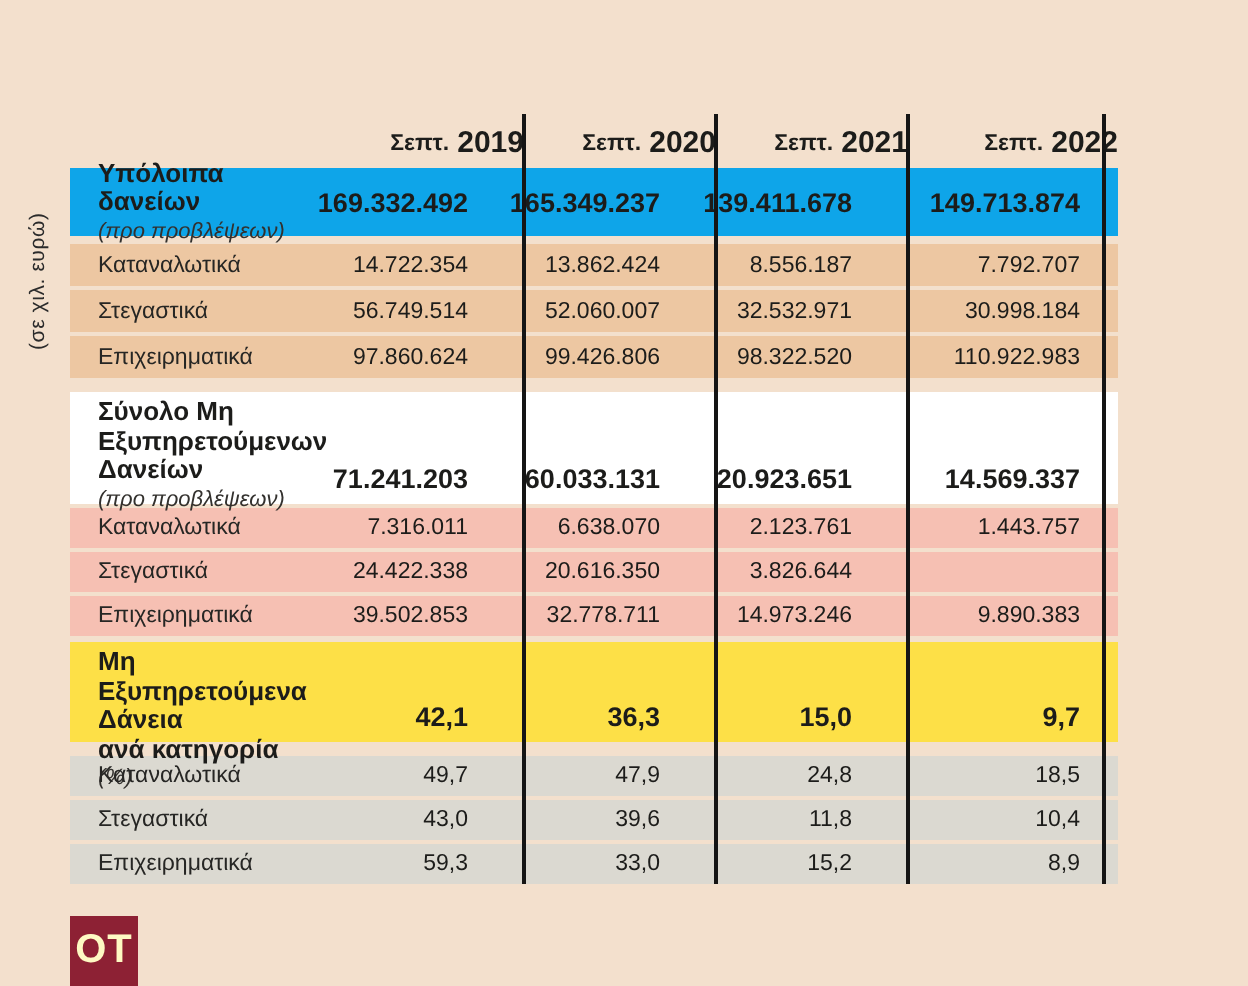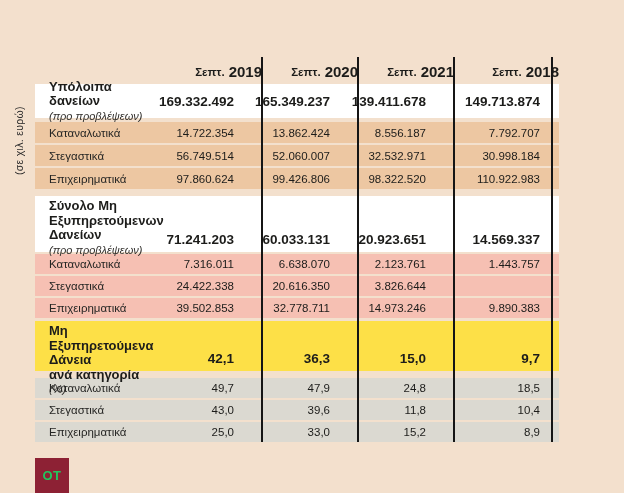--- a/index.html
+++ b/index.html
@@ -37,38 +37,38 @@
   .c4.cv{padding-right:19px;}
   
   .year-row{height:27px;}
   .yc{display:flex;align-items:baseline;justify-content:flex-end;gap:4px;padding-bottom:3px;align-items:flex-end;}
   .yc .month{font-size:11.5px;font-weight:700;padding-bottom:1px;}
   .yc .year{font-size:15px;font-weight:700;line-height:15px;}
   
   .sech .cv{font-weight:700;font-size:13.5px;}
   .sec-title{font-size:13px;font-weight:700;line-height:14.5px;white-space:pre-line;}
   .sec-note{font-size:11px;line-height:13px;margin-top:1px;color:#33312e;font-style:italic;}
-  .s1{background:#ffffff;height:34px;}
+  .s1{background:#0ea5e9;height:34px;}
   .s1 .c0{display:flex;flex-direction:column;justify-content:center;}
   .s2{background:#ffffff;height:56px;}
   .s3{background:#fde047;height:50px;}
   .s2 .c0,.s3 .c0{padding-top:3px;}
   .s2 .cv,.s3 .cv{align-items:flex-end;padding-bottom:5px;}
   
   .sub{height:21px;}
   .sub .c0{display:flex;align-items:center;font-size:11.5px;color:#262624;}
   .sub .cv{font-size:11.5px;}
   .s1sub{background:#edc7a2;}
   .s2sub{background:#f6c0b3;height:20px;}
   .s3sub{background:#dbd9d1;height:20px;}
   .mt2{margin-top:2px}.mt3{margin-top:3px}.mt4{margin-top:4px}.mt7{margin-top:7px}
   
   .logo{
     position:absolute;left:35px;top:458px;width:34px;height:35px;
-    background:#8d2134;color:#22c55e;font-weight:700;font-size:13px;
+    background:#8d2134;color:#fef9c3;font-weight:700;font-size:20px;
     display:flex;align-items:center;justify-content:center;letter-spacing:.5px;
   }
 </style>
 </head>
 <body>
 
 <div class="stage">
 
   <div class="unit-label">(σε χιλ. ευρώ)</div>
 
@@ -87,21 +87,21 @@
       <div class="cell c2 yc">
         <span class="month">Σεπτ.</span>
         <span class="year">2020</span>
       </div>
       <div class="cell c3 yc">
         <span class="month">Σεπτ.</span>
         <span class="year">2021</span>
       </div>
       <div class="cell c4 yc">
         <span class="month">Σεπτ.</span>
-        <span class="year">2018</span>
+        <span class="year">2022</span>
       </div>
     </div>
 
     <div class="row sech s1 mt2">
       <div class="cell c0">
         <div class="sec-title">Υπόλοιπα δανείων</div>
         <div class="sec-note">(προ προβλέψεων)</div>
       </div>
       <div class="cell c1 cv">169.332.492</div>
       <div class="cell c2 cv">165.349.237</div>
@@ -184,21 +184,21 @@
     </div>
     <div class="row sub s3sub mt2">
       <div class="cell c0">Στεγαστικά</div>
       <div class="cell c1 cv">43,0</div>
       <div class="cell c2 cv">39,6</div>
       <div class="cell c3 cv">11,8</div>
       <div class="cell c4 cv">10,4</div>
     </div>
     <div class="row sub s3sub mt2">
       <div class="cell c0">Επιχειρηματικά</div>
-      <div class="cell c1 cv">25,0</div>
+      <div class="cell c1 cv">59,3</div>
       <div class="cell c2 cv">33,0</div>
       <div class="cell c3 cv">15,2</div>
       <div class="cell c4 cv">8,9</div>
     </div>
   </div>
 
   <div class="logo">OT</div>
 
 </div>
 

